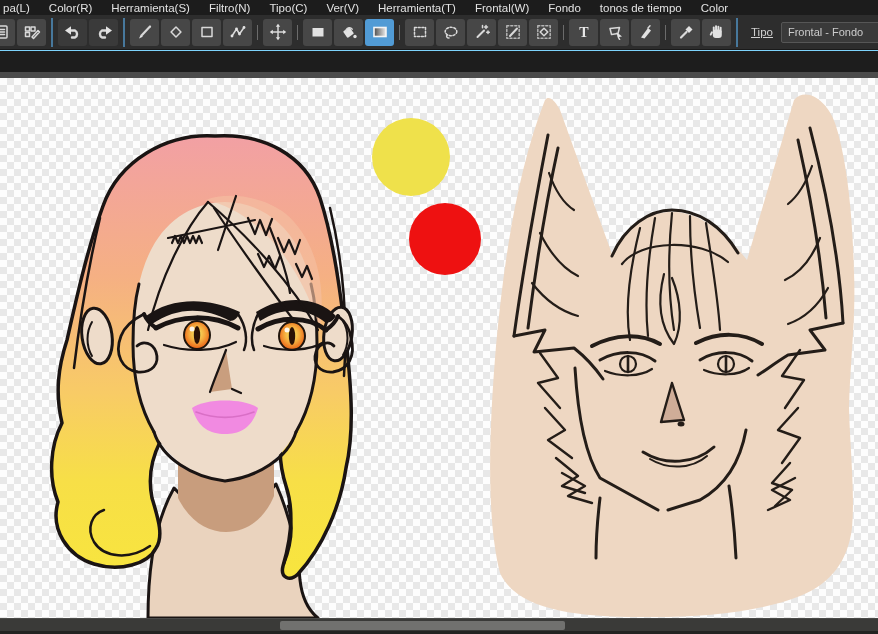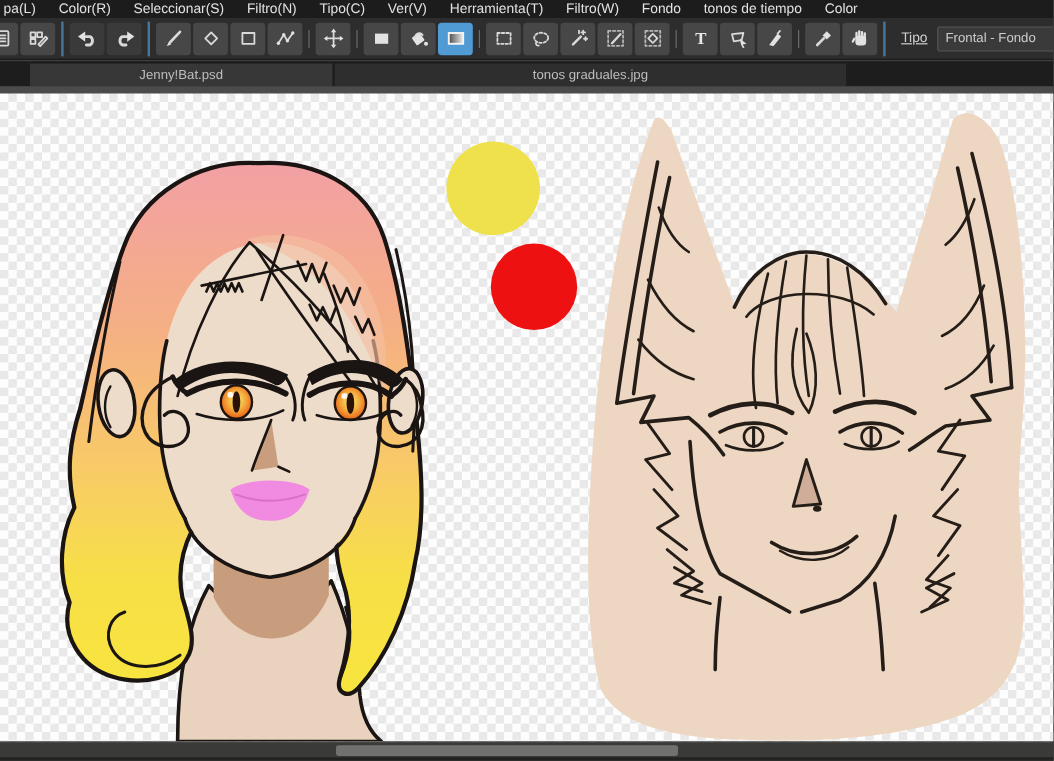--- a/index.html
+++ b/index.html
@@ -1,17 +1,17 @@
 <!DOCTYPE html>
 <html><head>
 <meta charset="utf-8">
 <style>
   html,body{margin:0;padding:0;background:#1e1e1e;width:878px;height:634px;overflow:hidden;
     font-family:"Liberation Sans","DejaVu Sans",sans-serif;}
-  #window{position:relative;width:878px;height:634px;background:#404040;overflow:hidden;}
+  #window{position:relative;width:878px;height:634px;background:#7dd3fc;overflow:hidden;}
 
   
   #menubar{position:absolute;top:0;left:0;width:878px;height:15px;background:#1c1c1c;
     display:flex;align-items:center;gap:19px;padding-left:3px;box-sizing:border-box;}
   #menubar .mi{color:#e2e2e2;font-size:11.5px;white-space:nowrap;cursor:default;}
 
   
   #toolbar{position:absolute;top:15px;left:0;width:878px;height:35px;background:#2d2d2d;
     display:flex;align-items:center;gap:2px;padding-left:2px;box-sizing:border-box;
     border-bottom:1px solid #1a1a1a;overflow:hidden;}
@@ -51,26 +51,26 @@
   #hscroll .thumb{position:absolute;top:2px;left:280px;width:285px;height:9px;background:#71716f;border-radius:2px;}
 </style>
 </head>
 <body>
 
 <div id="window">
 
   <div id="menubar">
     <span class="mi">pa(L)</span>
     <span class="mi">Color(R)</span>
-    <span class="mi">Seleccionar(S)</span>
+    <span class="mi">Herramienta(S)</span>
     <span class="mi">Filtro(N)</span>
     <span class="mi">Tipo(C)</span>
     <span class="mi">Ver(V)</span>
     <span class="mi">Herramienta(T)</span>
-    <span class="mi">Filtro(W)</span>
+    <span class="mi">Frontal(W)</span>
     <span class="mi">Fondo</span>
     <span class="mi">tonos de tiempo</span>
     <span class="mi">Color</span>
   </div>
 
   <div id="toolbar">
     <div class="tbtn" style="margin-left:-16px">
       <svg width="18" height="18">
         <rect class="icon-stroke" x="3" y="3" width="12" height="12" rx="1"></rect>
         <path class="icon-stroke" d="M5.5 6.5h7M5.5 9h7M5.5 11.5h7"></path>
@@ -225,22 +225,20 @@
     <div class="sep-blue"></div>
     <span id="tipo-label">Tipo</span>
     <div id="blend-dropdown">
       <span class="val">Frontal - Fondo</span>
 
     </div>
 
   </div>
 
   <div id="tabbar">
-    <div class="tab" id="tab-1">Jenny!Bat.psd</div>
-    <div class="tab" id="tab-2">tonos graduales.jpg</div>
   </div>
   <div id="tab-divider"></div>
 
   <div id="canvas">
     <svg id="artwork" width="878" height="540" viewBox="0 0 878 540">
       <defs>
         <linearGradient id="hairGrad" x1="0" y1="0" x2="0" y2="1">
           <stop offset="0" stop-color="#f2a0a4"></stop>
           <stop offset="0.32" stop-color="#f5b083"></stop>
           <stop offset="0.58" stop-color="#f8cb66"></stop>

